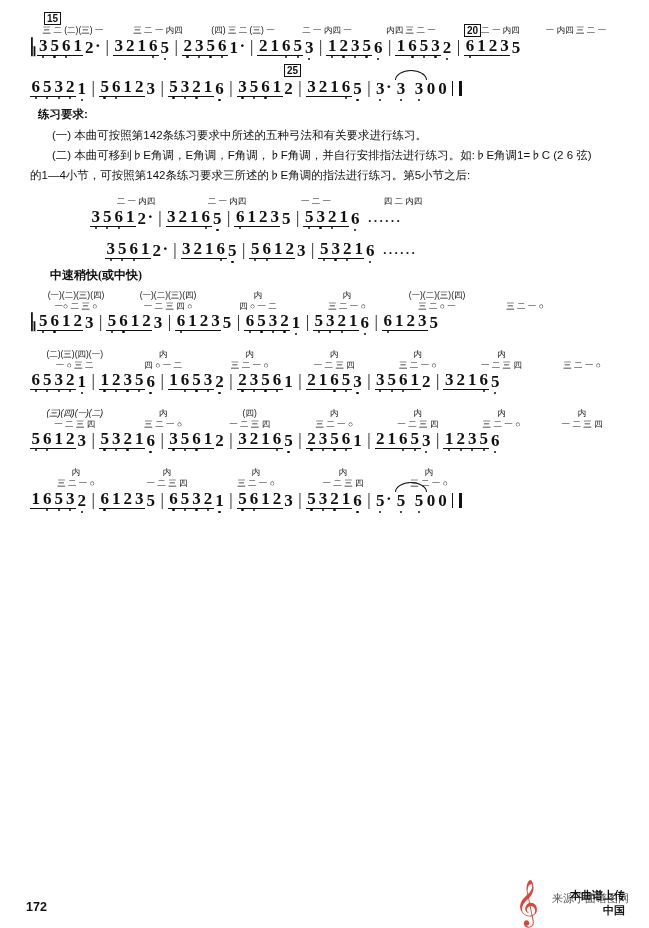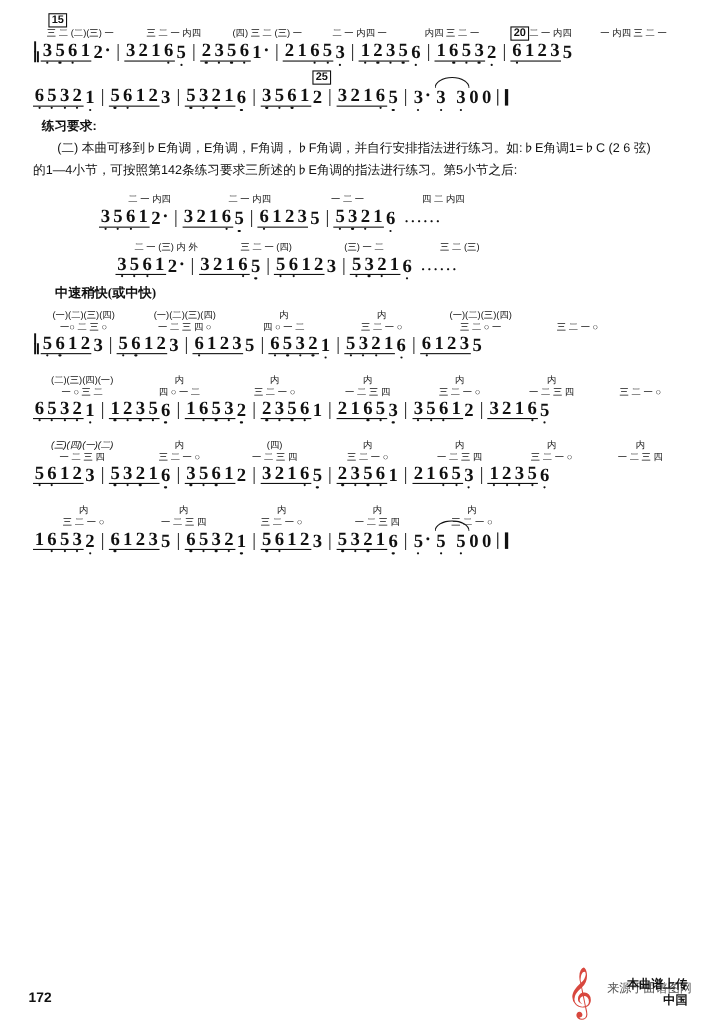--- a/index.html
+++ b/index.html
@@ -522,20 +522,21 @@
           </span>
           <span class="note">
             <span class="num">0</span>
           </span>
         <span class="endbar"></span>
       </div>
     </div>
   </div>
 
   <div class="heading-bold">练习要求:</div>
+  <div class="para indent">(一) 本曲可按照第142条练习要求中所述的五种弓法和有关要求进行练习。</div>
   <div class="para indent">(二) 本曲可移到♭E角调，E角调，F角调，♭F角调，并自行安排指法进行练习。如:♭E角调1=♭C (2 6 弦)</div>
   <div class="para">的1—4小节，可按照第142条练习要求三所述的♭E角调的指法进行练习。第5小节之后:</div>
 
   <div class="staff-block ind-left" style="margin-top:12px;">
     <div class="anno-row">
       <span class="anno" style="width:92px;">二 一 内四</span>
       <span class="anno" style="width:90px;">二 一 内四</span>
       <span class="anno" style="width:88px;">一 二 一</span>
       <span class="anno" style="width:86px;">四 二 内四</span>
     </div>
@@ -619,26 +620,20 @@
           <span class="note oct-dn">
             <span class="num">6</span>
           </span>
       </div>
       <span class="ellipsis">……</span>
     </div>
   </div>
 
 
   <div class="staff-block ind-left2" style="margin-top:12px;">
-    <div class="anno-row">
-      <span class="anno" style="width:92px;">二 一 (三) 内 外</span>
-      <span class="anno" style="width:90px;">三 二 一 (四)</span>
-      <span class="anno" style="width:88px;">(三) 一 二</span>
-      <span class="anno" style="width:86px;">三 二 (三)</span>
-    </div>
     <div class="staff">
       <div class="measure">
         <span class="beam">
             <span class="note oct-dn">
               <span class="num">3</span>
             </span>
             <span class="note oct-dn">
               <span class="num">5</span>
             </span>
             <span class="note oct-dn">

